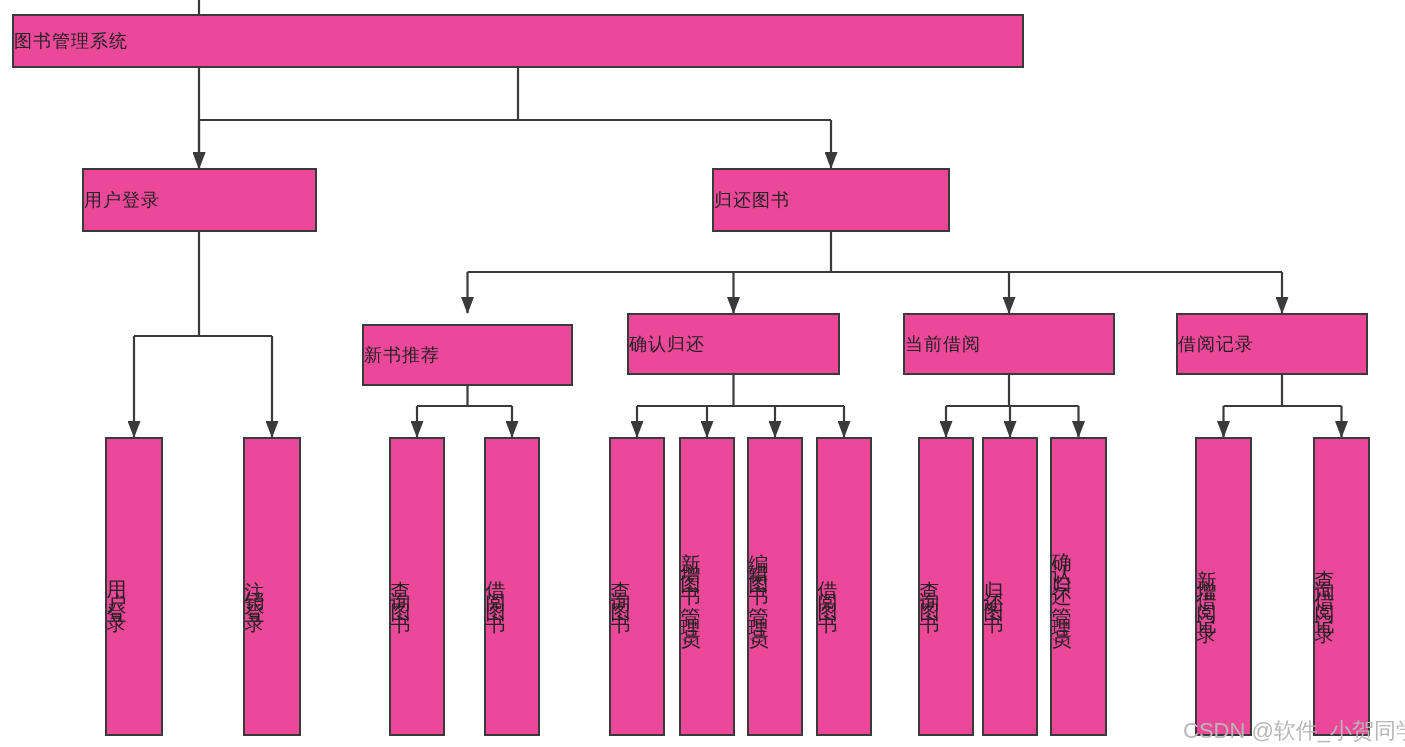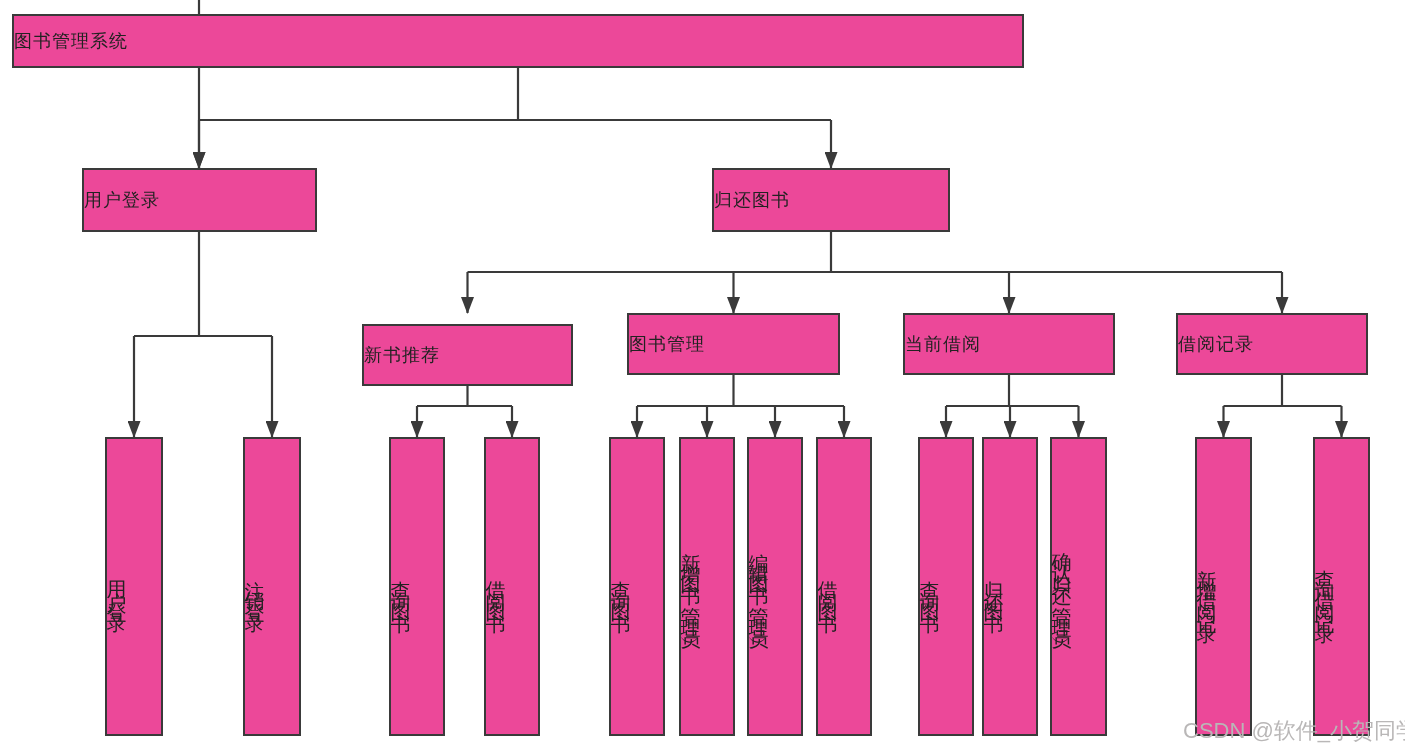--- a/index.html
+++ b/index.html
@@ -94,21 +94,21 @@
     <span>用户登录</span>
   </div>
   <div class="box h" style="left:712px;top:168px;width:238px;height:64px">
     <span>归还图书</span>
   </div>
 
   <div class="box h" style="left:362px;top:324px;width:211px;height:62px">
     <span>新书推荐</span>
   </div>
   <div class="box h" style="left:627px;top:313px;width:213px;height:62px">
-    <span>图书管理</span>
+    <span>确认归还</span>
   </div>
   <div class="box h" style="left:903px;top:313px;width:212px;height:62px">
     <span>当前借阅</span>
   </div>
   <div class="box h" style="left:1176px;top:313px;width:192px;height:62px">
     <span>借阅记录</span>
   </div>
 
   <div class="box v" style="left:105px;top:437px;width:58px;height:299px">
     <span>用户登录</span>

